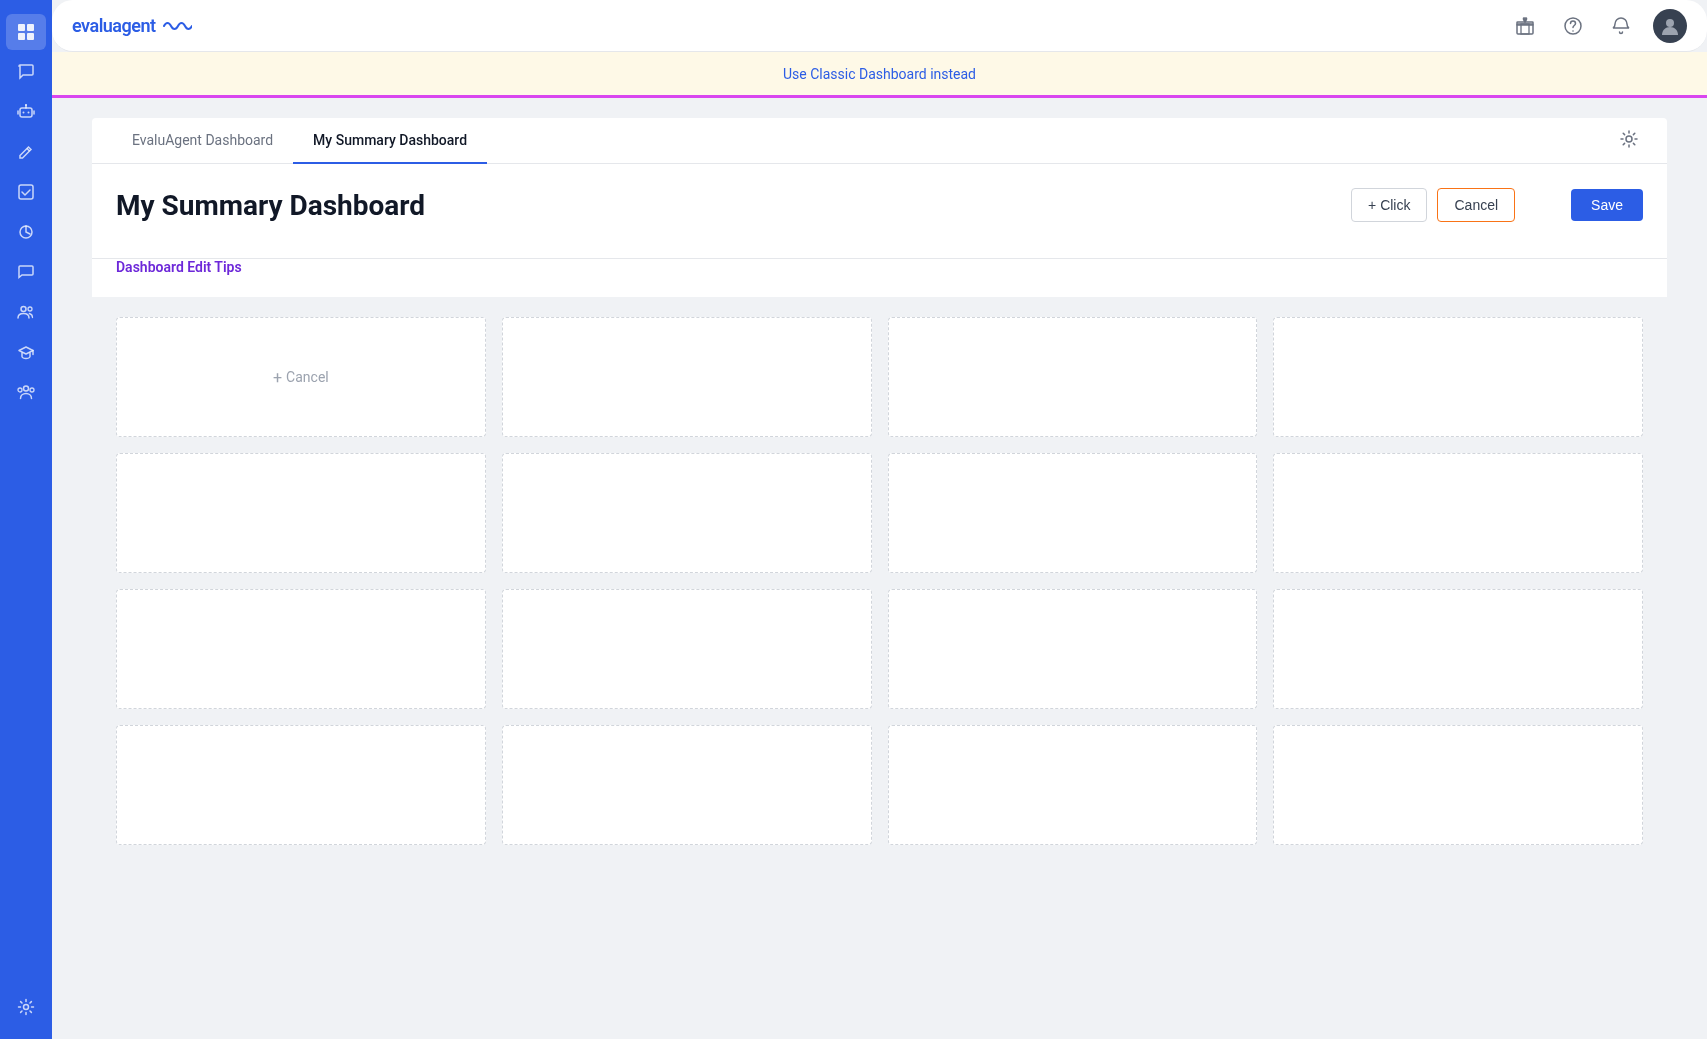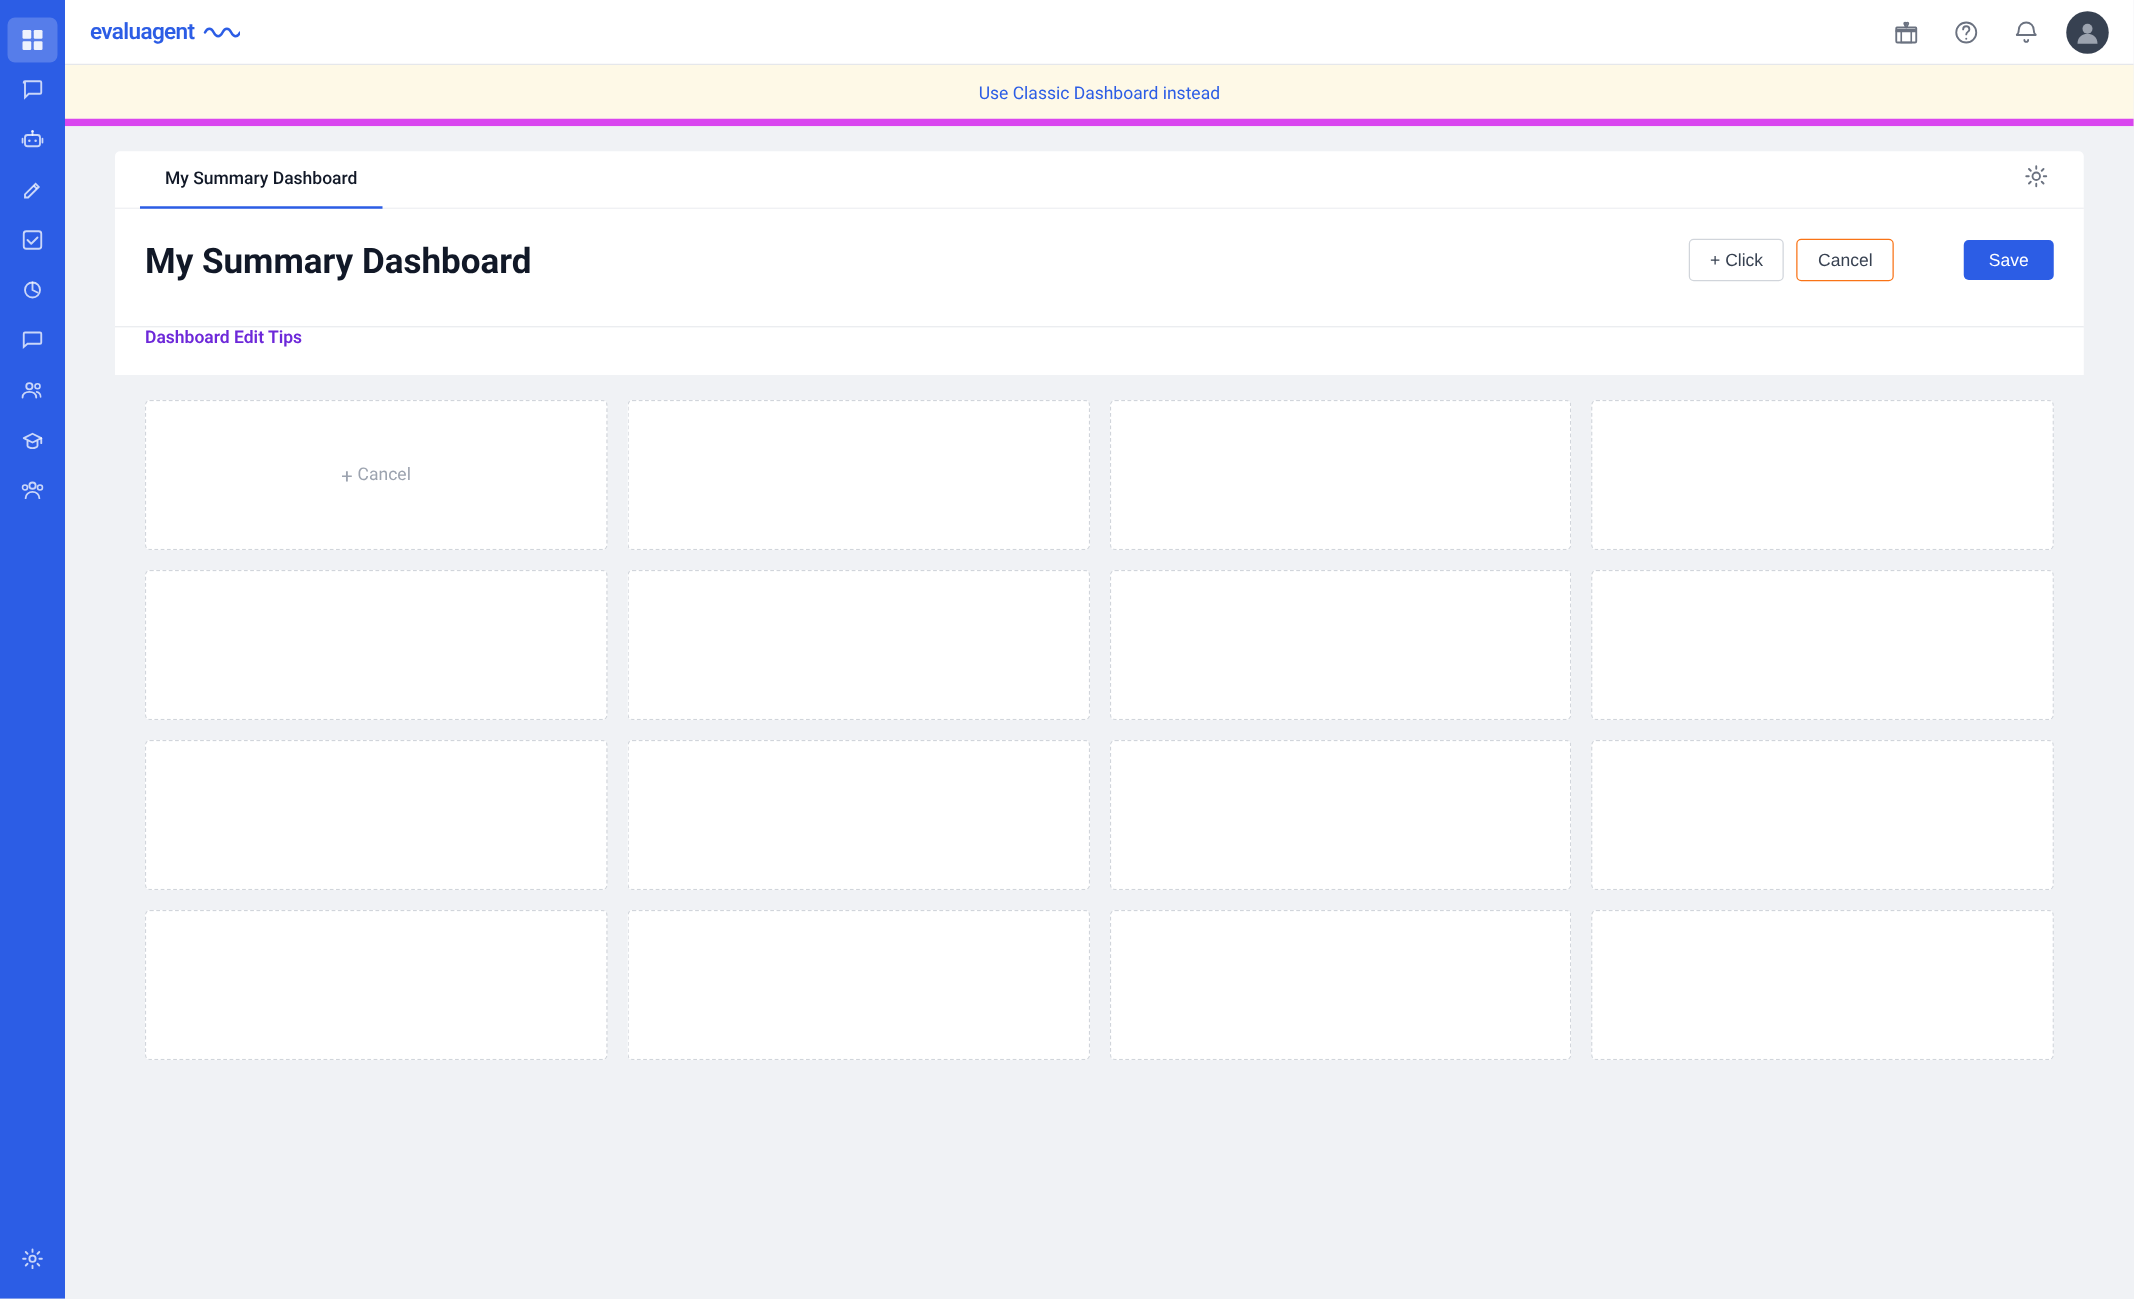--- a/index.html
+++ b/index.html
@@ -42,20 +42,21 @@
     
     .topbar {
       height: 52px;
       background: #fff;
       display: flex;
       align-items: center;
       justify-content: space-between;
       padding: 0 20px;
       border-bottom: 1px solid #e5e7eb;
       flex-shrink: 0;
+      border-radius: 21px;
     }
     .topbar-logo {
       display: flex;
       align-items: center;
       gap: 6px;
     }
     .logo-text {
       font-size: 18px;
       font-weight: 600;
       color: #2c5de5;
@@ -87,21 +88,21 @@
       display: flex;
       align-items: center;
       justify-content: center;
       color: #9ca3af;
       font-size: 18px;
     }
 
     
     .banner {
       background: #fef9e7;
-      border-bottom: 6px solid #d946ef;
+      border-bottom: 3px solid #d946ef;
       padding: 12px 20px;
       text-align: center;
       flex-shrink: 0;
     }
     .banner a {
       color: #2c5de5;
       text-decoration: none;
       font-size: 14px;
     }
 
@@ -386,20 +387,23 @@
 
   <div class="banner">
     <a href="#">Use Classic Dashboard instead</a>
   </div>
 
   <div class="page-content">
     <div class="dashboard-container">
 
       <div class="tabs-bar">
         <div class="tabs">
+          <div class="tab">
+            <span>EvaluAgent Dashboard</span>
+          </div>
           <div class="tab active">
             <span>My Summary Dashboard</span>
           </div>
         </div>
         <div class="tabs-settings-icon">
           <svg width="20" height="20" viewBox="0 0 20 20" fill="none">
             <circle cx="10" cy="10" r="3" stroke="#6b7280" stroke-width="1.5"></circle>
             <path d="M10 2v2M10 16v2M2 10h2M16 10h2M4.2 4.2l1.4 1.4M14.4 14.4l1.4 1.4M4.2 15.8l1.4-1.4M14.4 5.6l1.4-1.4" stroke="#6b7280" stroke-width="1.5" stroke-linecap="round"></path>
           </svg>
         </div>

